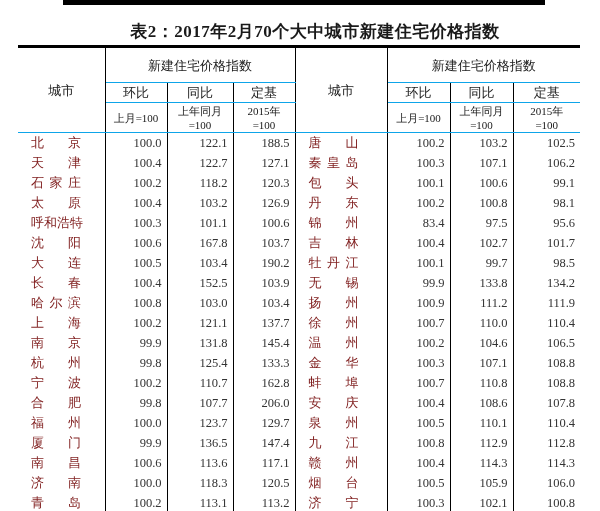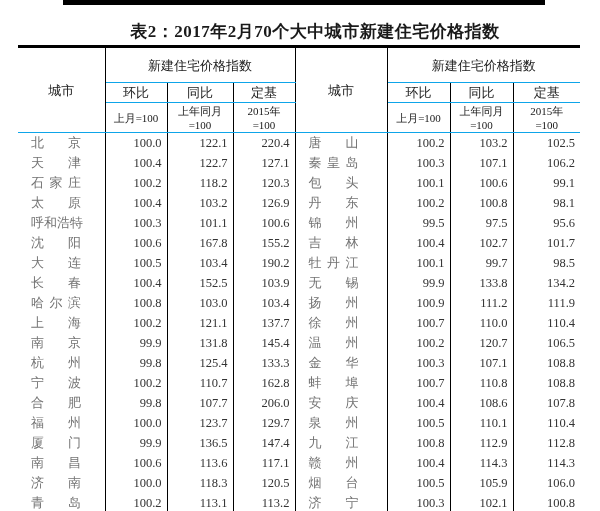--- a/index.html
+++ b/index.html
@@ -53,21 +53,21 @@
   
   tbody tr { height: 19px; }
   tbody td { font-size: 12.5px; line-height: 19px; white-space: nowrap; }
   tbody td.city { text-align: left; padding-left: 13px; }
   .city-name {
     display: inline-block;
     width: 50px;
     text-align: justify;
     text-align-last: justify;
     font-size: 13px;
-    color: #737373;
+    color: #7f1d1d;
   }
   tbody td.num {
     text-align: right;
     padding-right: 5px;
     color: #333333;
     font-family: "Liberation Serif", "DejaVu Serif", serif;
   }
 </style>
 </head>
 <body>
@@ -109,21 +109,21 @@
       <td class="vr hb base"><span class="base-inner">上月=100</span></td>
       <td class="vr hb base"><span class="base-inner">上年同月=100</span></td>
       <td class="hb base"><span class="base-inner narrow">2015年=100</span></td>
     </tr>
   </thead>
   <tbody>
       <tr>
         <td class="city vr"><span class="city-name">北京</span></td>
         <td class="num vr">100.0</td>
         <td class="num vr">122.1</td>
-        <td class="num vr">220.4</td>
+        <td class="num vr">188.5</td>
         <td class="city vr"><span class="city-name">唐山</span></td>
         <td class="num vr">100.2</td>
         <td class="num vr">103.2</td>
         <td class="num">102.5</td>
       </tr>
       <tr>
         <td class="city vr"><span class="city-name">天津</span></td>
         <td class="num vr">100.4</td>
         <td class="num vr">122.7</td>
         <td class="num vr">127.1</td>
@@ -151,29 +151,29 @@
         <td class="num vr">100.2</td>
         <td class="num vr">100.8</td>
         <td class="num">98.1</td>
       </tr>
       <tr>
         <td class="city vr"><span class="city-name">呼和浩特</span></td>
         <td class="num vr">100.3</td>
         <td class="num vr">101.1</td>
         <td class="num vr">100.6</td>
         <td class="city vr"><span class="city-name">锦州</span></td>
-        <td class="num vr">99.5</td>
+        <td class="num vr">83.4</td>
         <td class="num vr">97.5</td>
         <td class="num">95.6</td>
       </tr>
       <tr>
         <td class="city vr"><span class="city-name">沈阳</span></td>
         <td class="num vr">100.6</td>
         <td class="num vr">167.8</td>
-        <td class="num vr">155.2</td>
+        <td class="num vr">103.7</td>
         <td class="city vr"><span class="city-name">吉林</span></td>
         <td class="num vr">100.4</td>
         <td class="num vr">102.7</td>
         <td class="num">101.7</td>
       </tr>
       <tr>
         <td class="city vr"><span class="city-name">大连</span></td>
         <td class="num vr">100.5</td>
         <td class="num vr">103.4</td>
         <td class="num vr">190.2</td>
@@ -212,21 +212,21 @@
         <td class="num vr">110.0</td>
         <td class="num">110.4</td>
       </tr>
       <tr>
         <td class="city vr"><span class="city-name">南京</span></td>
         <td class="num vr">99.9</td>
         <td class="num vr">131.8</td>
         <td class="num vr">145.4</td>
         <td class="city vr"><span class="city-name">温州</span></td>
         <td class="num vr">100.2</td>
-        <td class="num vr">120.7</td>
+        <td class="num vr">104.6</td>
         <td class="num">106.5</td>
       </tr>
       <tr>
         <td class="city vr"><span class="city-name">杭州</span></td>
         <td class="num vr">99.8</td>
         <td class="num vr">125.4</td>
         <td class="num vr">133.3</td>
         <td class="city vr"><span class="city-name">金华</span></td>
         <td class="num vr">100.3</td>
         <td class="num vr">107.1</td>

